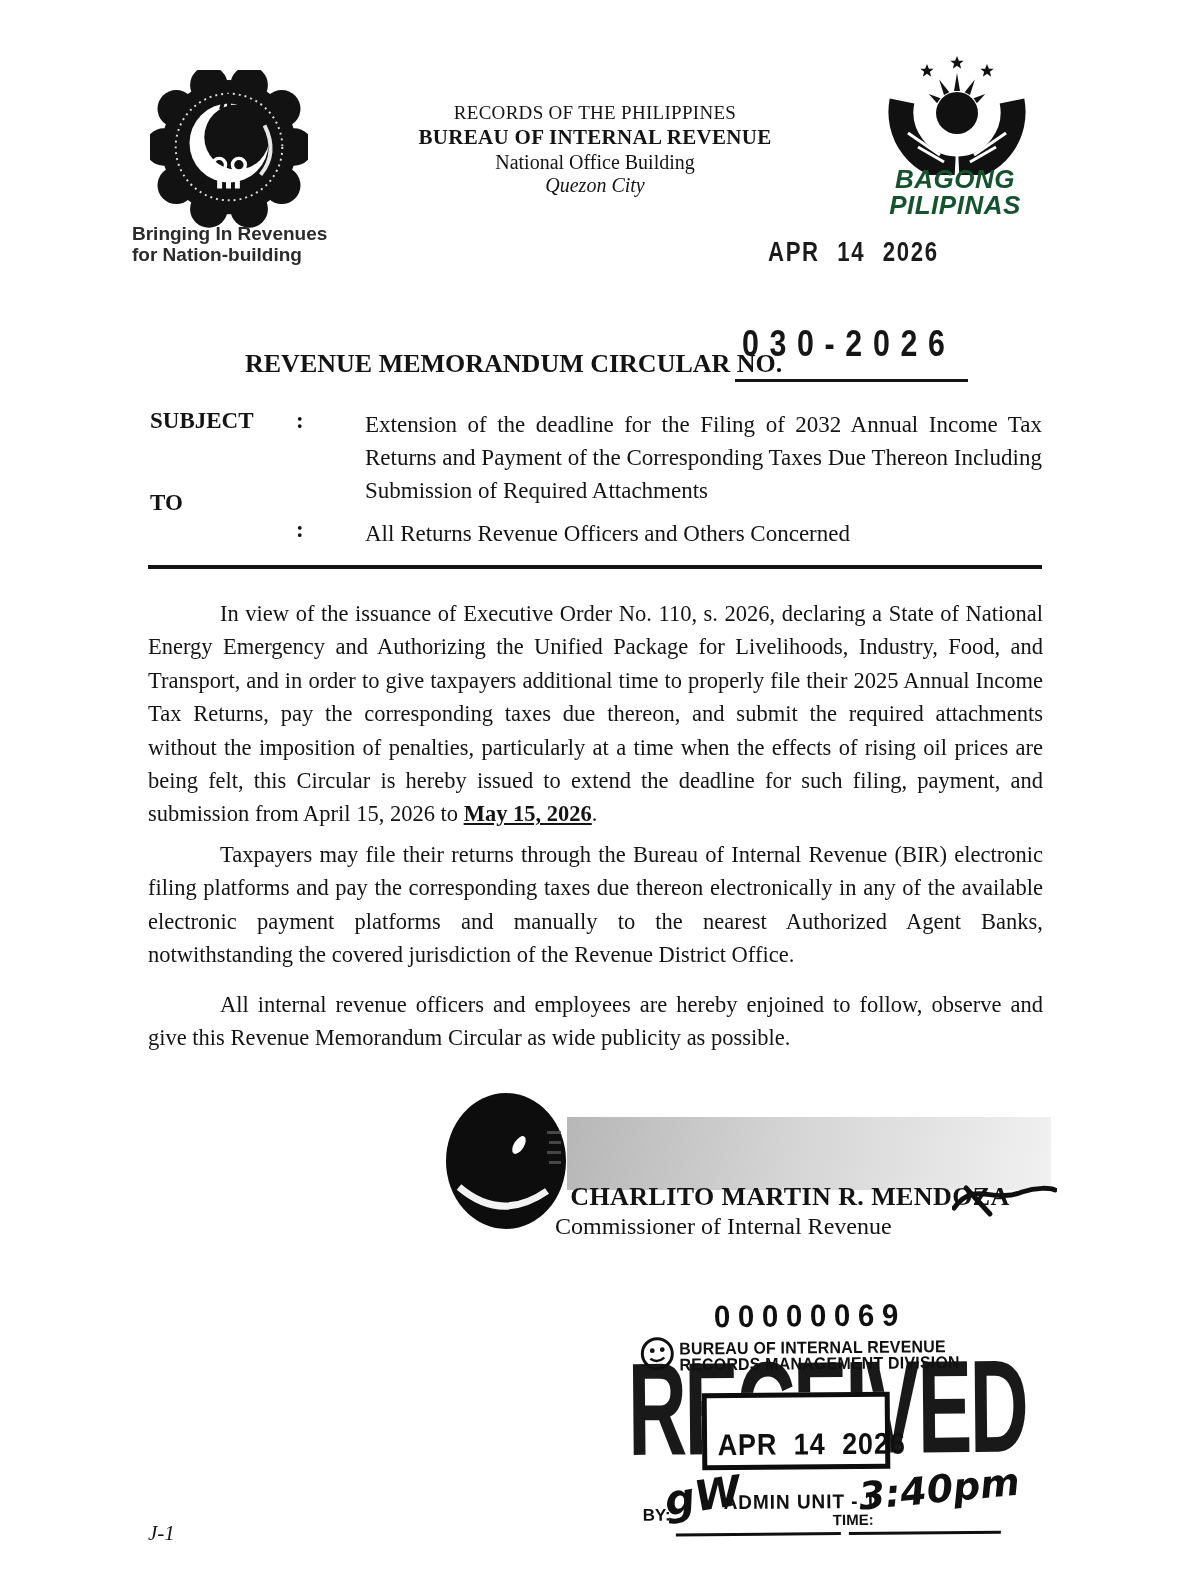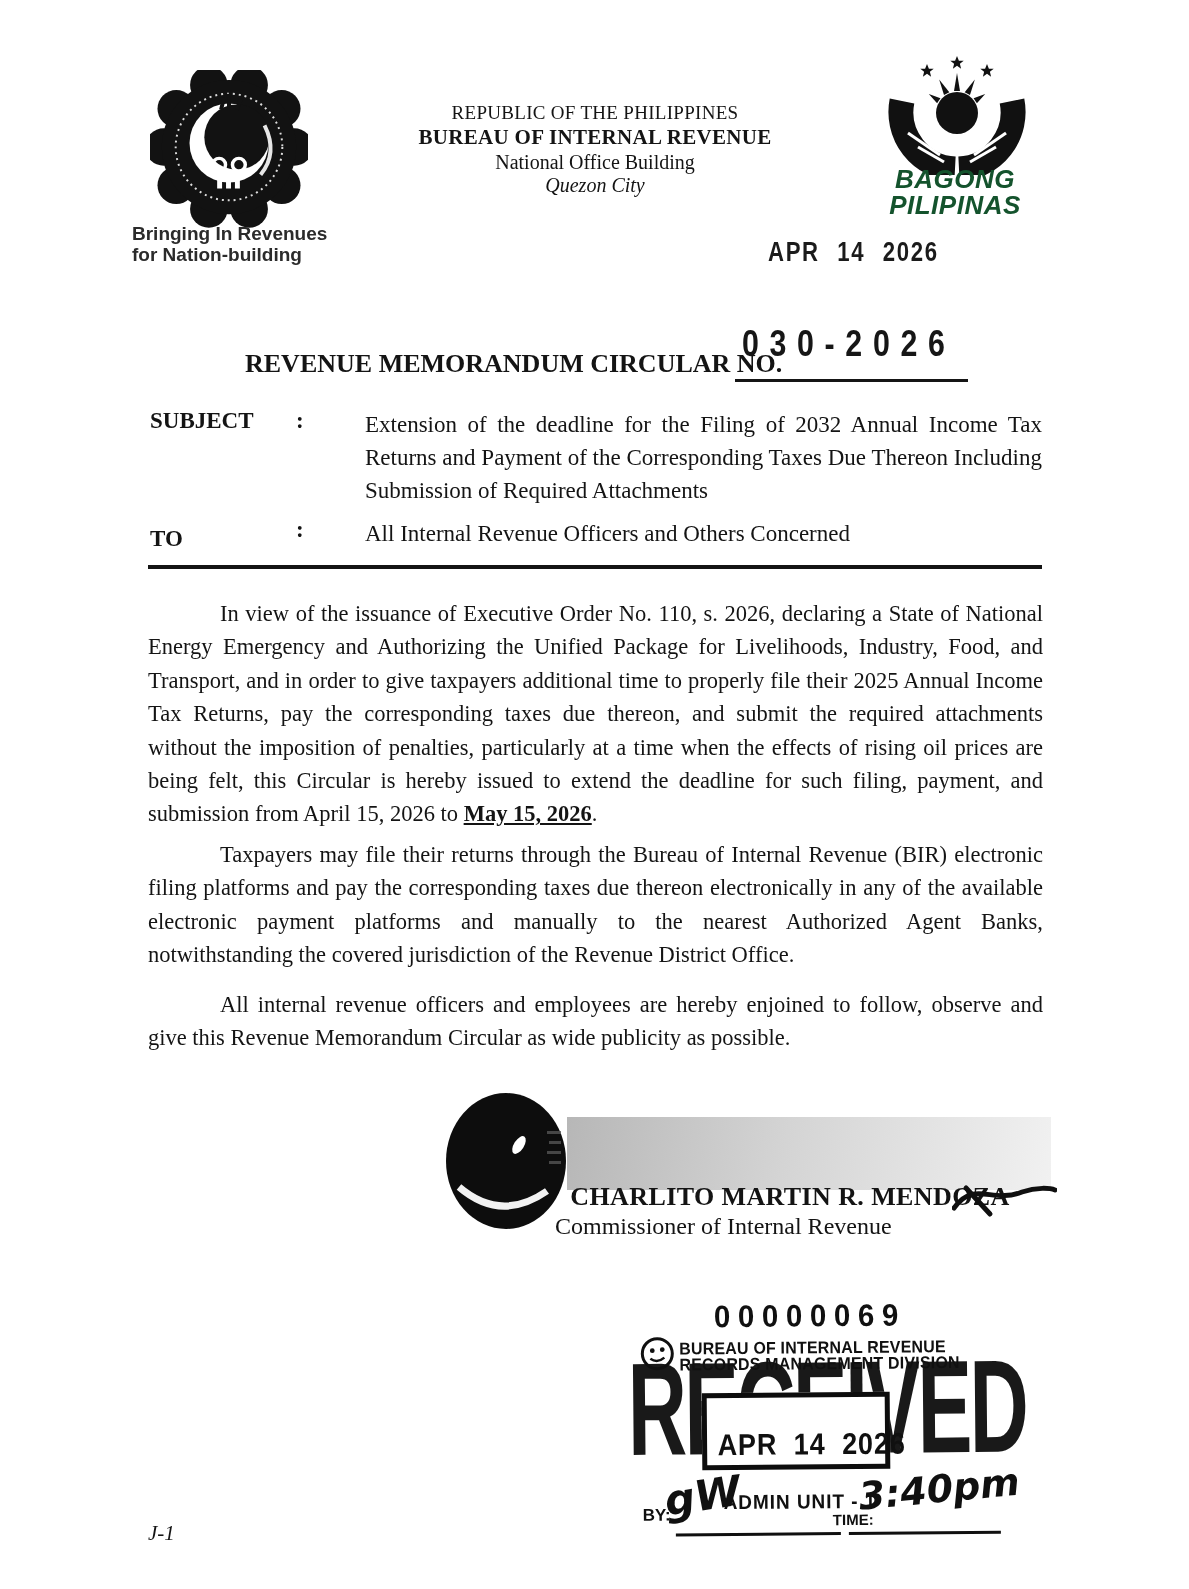--- a/index.html
+++ b/index.html
@@ -145,21 +145,21 @@
     <rect x="86" y="111" width="5" height="9" fill="#ffffff"></rect>
     <path d="M72,40 l3,-12 M80,38 l0,-14 M88,40 l4,-11" stroke="#121212" stroke-width="4"></path>
   </svg>
 
   <div class="abs seal-caption">
     <div>Bringing In Revenues</div>
     <div>for Nation-building</div>
   </div>
 
   <div class="abs letterhead">
-    <div class="lh1">REPUBLIC OF THE PHILIPPINES</div>
+    <div class="lh1">RECORDS OF THE PHILIPPINES</div>
     <div class="lh3">BUREAU OF INTERNAL REVENUE</div>
     <div class="lh4">National Office Building</div>
     <div class="lh5">Quezon City</div>
   </div>
 
   <svg class="abs" style="left:882px; top:55px;" width="150" height="120" viewBox="0 0 150 120">
     <g fill="#111111">
       <path transform="translate(45,16)" d="M0,-7 L1.9,-2.2 L6.7,-2.2 L2.9,0.8 L4.1,5.7 L0,2.8 L-4.1,5.7 L-2.9,0.8 L-6.7,-2.2 L-1.9,-2.2 Z"></path>
       <path transform="translate(75,8)" d="M0,-7 L1.9,-2.2 L6.7,-2.2 L2.9,0.8 L4.1,5.7 L0,2.8 L-4.1,5.7 L-2.9,0.8 L-6.7,-2.2 L-1.9,-2.2 Z"></path>
       <path transform="translate(105,16)" d="M0,-7 L1.9,-2.2 L6.7,-2.2 L2.9,0.8 L4.1,5.7 L0,2.8 L-4.1,5.7 L-2.9,0.8 L-6.7,-2.2 L-1.9,-2.2 Z"></path>
@@ -190,23 +190,23 @@
   <div class="abs date-stamp-top">APR 14 2026</div>
 
   <div class="abs rmc-label">REVENUE MEMORANDUM CIRCULAR NO.</div>
   <div class="abs rmc-number">030-2026</div>
   <div class="abs rmc-underline"></div>
 
   <div class="abs meta-label" style="top:408px;">SUBJECT</div>
   <div class="abs meta-colon" style="top:408px;">:</div>
   <div class="abs meta-text" style="top:408px;">Extension of the deadline for the Filing of 2032 Annual Income Tax Returns and Payment of the Corresponding Taxes Due Thereon Including Submission of Required Attachments</div>
 
-  <div class="abs meta-label" style="top:526px;text-align:center;">TO</div>
+  <div class="abs meta-label" style="top:490px;text-align:center;">TO</div>
   <div class="abs meta-colon" style="top:517px;">:</div>
-  <div class="abs meta-text" style="top:517px;">All Internal Revenue Officers and Others Concerned</div>
+  <div class="abs meta-text" style="top:517px;">All Returns Revenue Officers and Others Concerned</div>
 
   <div class="abs hr"></div>
 
   <p class="abs para" style="top:597px;"><span>In view of the issuance of Executive Order No. 110, s. 2026, declaring a State of National Energy Emergency and Authorizing the Unified Package for Livelihoods, Industry, Food, and Transport, and in order to give taxpayers additional time to properly file their 2025 Annual Income Tax Returns, pay the corresponding taxes due thereon, and submit the required attachments without the imposition of penalties, particularly at a time when the effects of rising oil prices are being felt, this Circular is hereby issued to extend the deadline for such filing, payment, and submission from April 15, 2026 to </span><span class="deadline">May 15, 2026</span><span>.</span></p>
 
   <p class="abs para" style="top:988px;">All internal revenue officers and employees are hereby enjoined to follow, observe and give this Revenue Memorandum Circular as wide publicity as possible.</p>
   <p class="abs para" style="top:838px;">Taxpayers may file their returns through the Bureau of Internal Revenue (BIR) electronic filing platforms and pay the corresponding taxes due thereon electronically in any of the available electronic payment platforms and manually to the nearest Authorized Agent Banks, notwithstanding the covered jurisdiction of the Revenue District Office.</p>
 
   <svg class="abs" style="left:443px; top:1091px;" width="128" height="144" viewBox="0 0 128 144">
     <ellipse cx="63" cy="70" rx="60" ry="68" fill="#0d0d0d"></ellipse>

